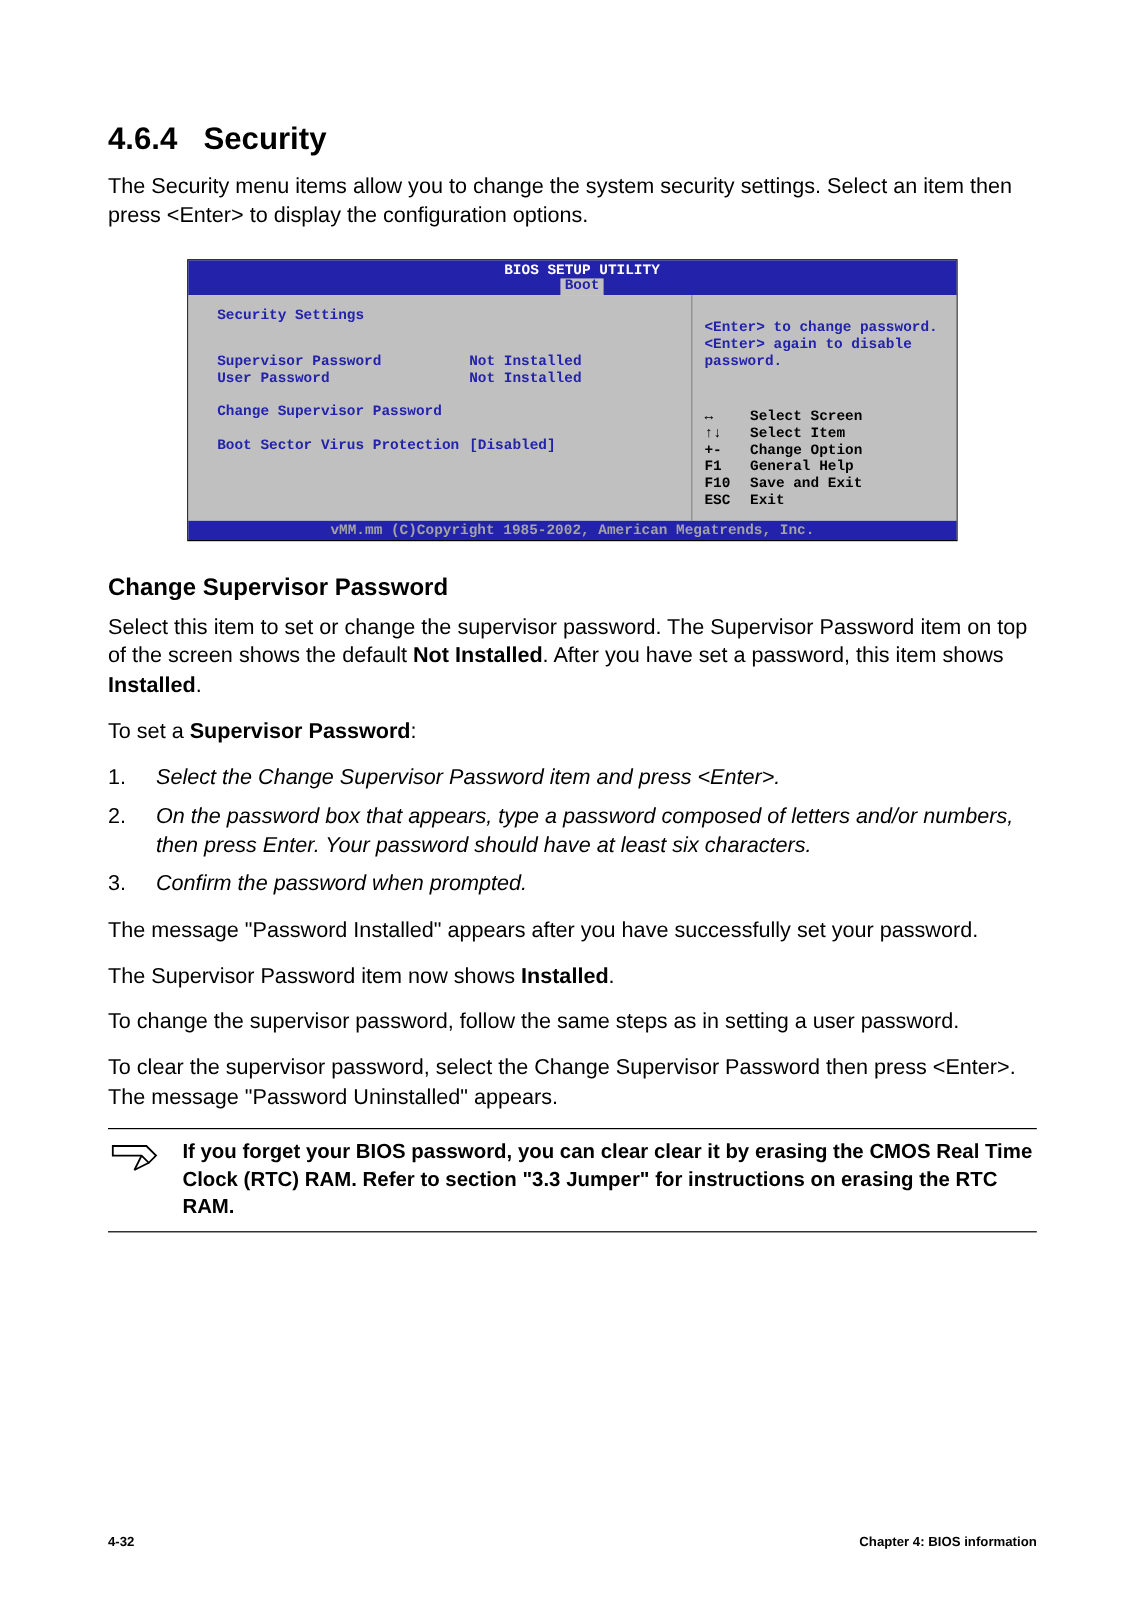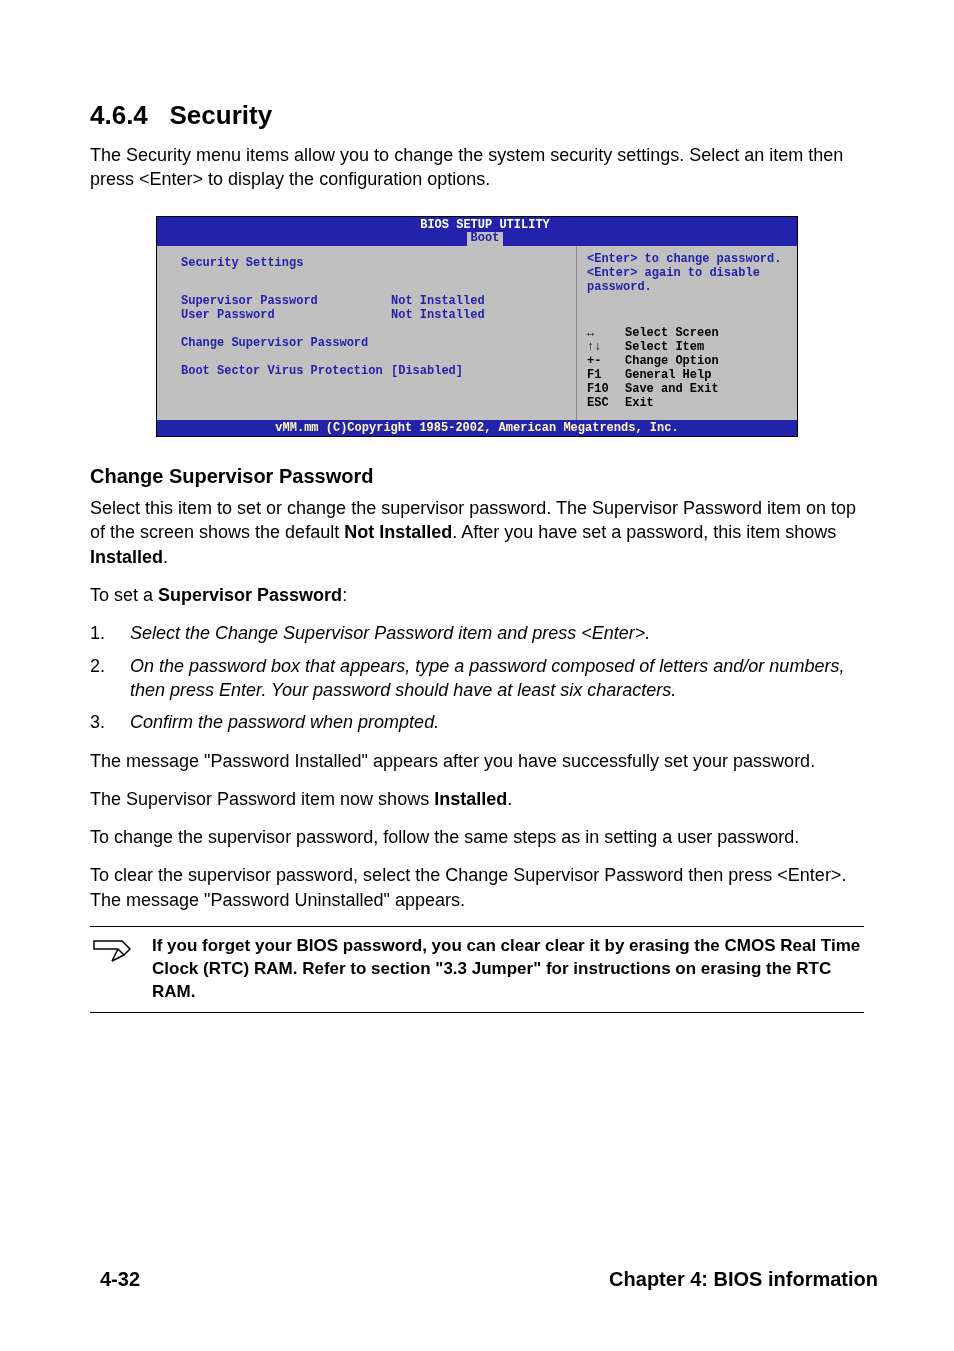--- a/index.html
+++ b/index.html
@@ -62,34 +62,34 @@
     color: #2222aa;
     margin-bottom: 10px;
   }
   .bios-row { display:flex; }
   .bios-row .lbl { width: 210px; }
   .bios-row .val { }
   .bios-left .gap { height: 14px; }
   .bios-right {
     width: 200px;
     border-left: 1px solid #888;
-    padding: 6px 10px 10px 10px;
+    padding: 20px 10px 10px 10px;
     display:flex;
     flex-direction:column;
     justify-content:space-between;
     gap:32px;
   }
   .bios-help-top { color:#2222aa; }
   .bios-keys { color:#000; }
   .bios-keys .krow { display:flex; }
   .bios-keys .k { width:38px; color:#000; }
   .bios-keys .d { color:#000; }
   .bios-footer {
     background:#2222aa;
-    color:#fef9c3;
+    color:#a3a3a3;
     text-align:center;
     padding:1px 0;
   }
   
   h3.sub-head {
     font-size: 20px;
     font-weight: bold;
     margin: 0 0 8px 0;
   }
   p.body {
@@ -133,26 +133,25 @@
   .note-text {
     font-size: 17px;
     line-height: 1.35;
     font-weight: bold;
   }
   
   .page-footer {
     position:absolute;
     bottom: 60px;
     left: 90px;
-    right: 76px;
+    right: 90px;
     display:flex;
     justify-content:space-between;
-    font-size: 20px;
+    font-size: 11px;
     font-weight:bold;
-    margin-left:10px;
   }
 </style>
 </head>
 <body>
 
 <div class="page">
 
   <h2 class="section-head">
     <span>4.6.4</span>&nbsp;&nbsp;
     <span>Security</span>

